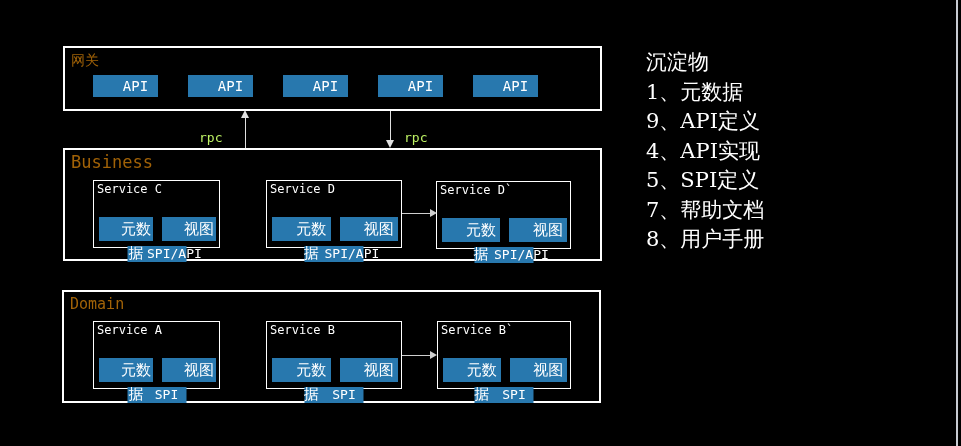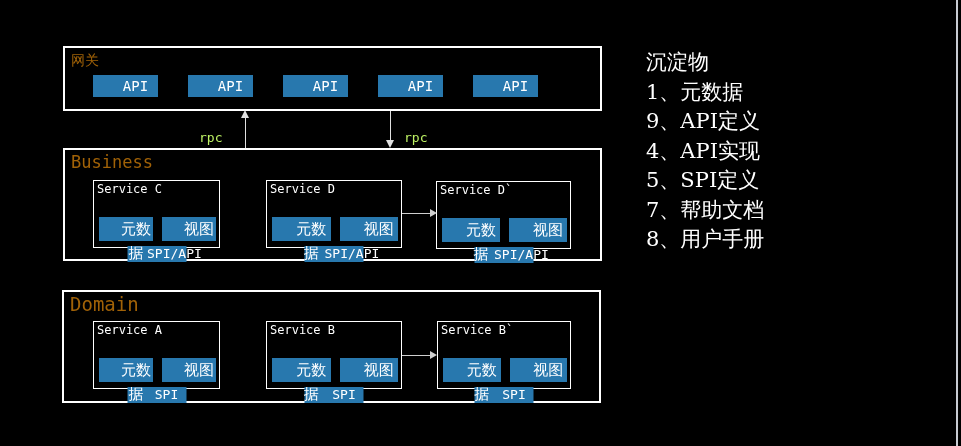--- a/index.html
+++ b/index.html
@@ -91,21 +91,21 @@
         <div class="blue blue-cell">元数据</div>
         <div class="blue blue-cell">视图</div>
       </div>
     </div>
 
     <div class="hline" style="left:337px;top:63px;width:28px"></div>
     <div class="tri-right" style="left:365px;top:59px"></div>
   </div>
 
   <div class="outer-box domain">
-    <div class="outer-label" style="font-size:19px">Domain</div>
+    <div class="outer-label" style="font-size:15px">Domain</div>
 
     <div class="service" style="left:29px;top:29px;width:127px">
       <div class="service-name">Service A</div>
       <div class="blue blue-top">SPI</div>
       <div class="blue-row">
         <div class="blue blue-cell">元数据</div>
         <div class="blue blue-cell">视图</div>
       </div>
     </div>
 

